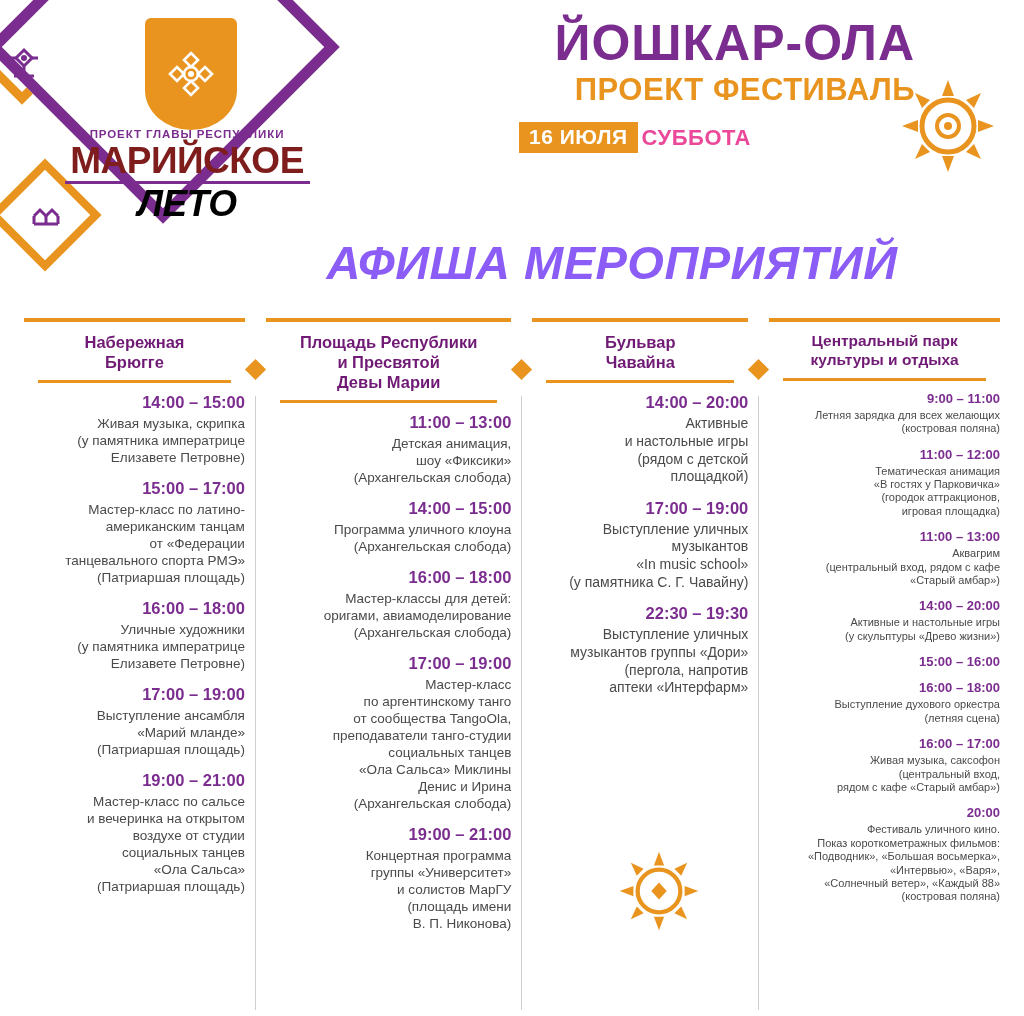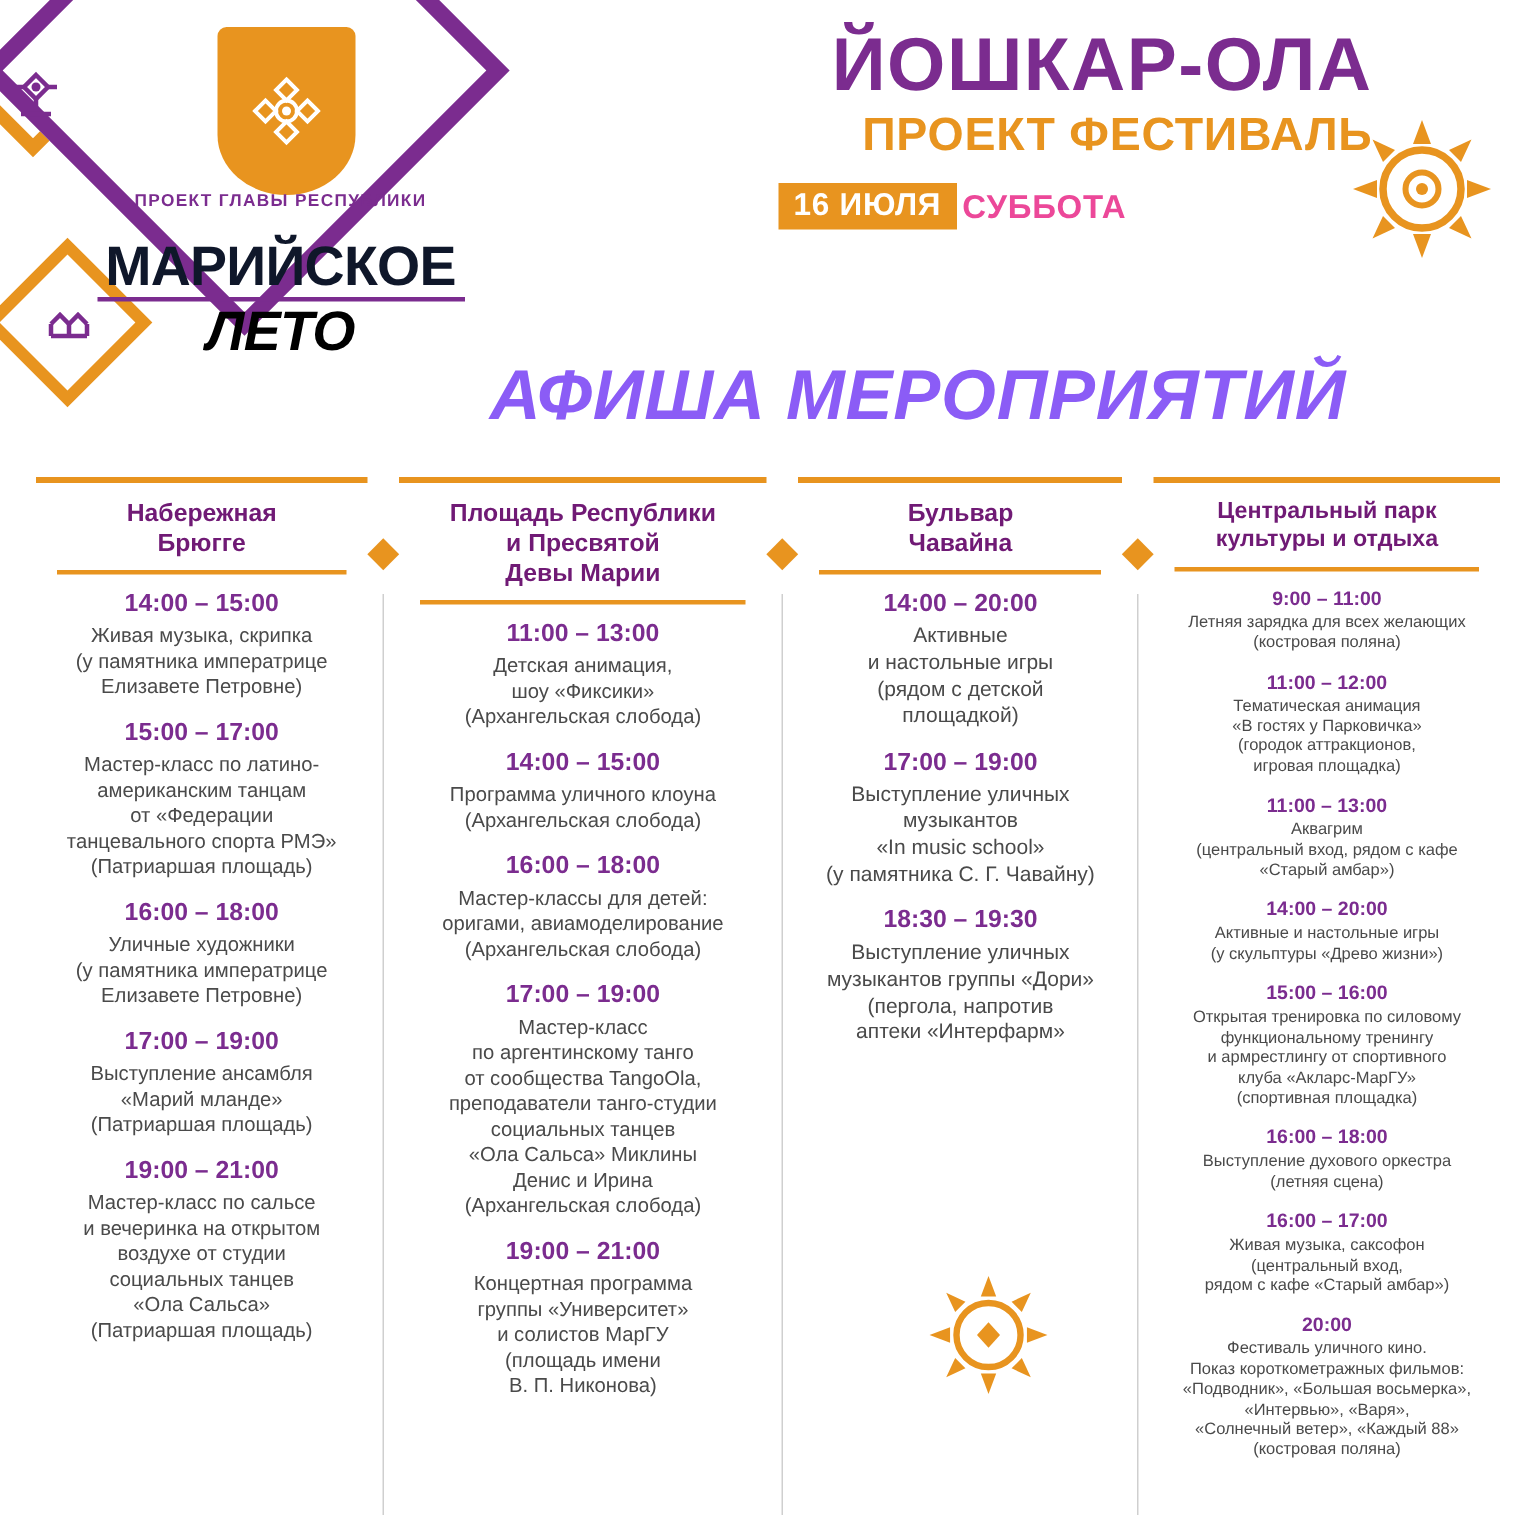--- a/index.html
+++ b/index.html
@@ -42,22 +42,22 @@
     background:#E8941F;
     border-radius:6px 6px 46px 46px / 6px 6px 40px 40px;
     display:flex; align-items:center; justify-content:center;
   }
 
   .logo-text { position:absolute; left:52px; top:128px; width:270px; text-align:center; }
   .logo-sub {
     font-size:11.5px; letter-spacing:.9px; color:#7B2C8F; font-weight:700;
   }
   .logo-main {
-    font-size:37px; font-weight:800; color:#0f172a; line-height:.96;
-    letter-spacing:-.5px; margin-top:20px;
+    font-size:37px; font-weight:800; color:#7f1d1d; line-height:.96;
+    letter-spacing:-.5px; margin-top:3px;
   }
   .logo-main2 {
     font-size:37px; font-weight:800; color:#000000; line-height:.96;
     letter-spacing:-.5px; font-style:italic; margin-top:1px;
   }
   .logo-rule { height:3px; background:#7B2C8F; margin:2px auto 2px; width:245px;}
 
   .title-zone { position:absolute; left:355px; top:18px; width:560px; text-align:right; }
   .t-city {
     font-size:50px; font-weight:800; color:#7B2C8F; letter-spacing:1px; line-height:1;
@@ -91,21 +91,21 @@
   .col-3 { width:255px; }
 
   .col .rule-top { height:4px; background:#E8941F; margin-bottom:10px; }
 
   .col h3 {
     margin:0 0 8px; text-align:center; color:#701a75;
     font-size:16.5px; font-weight:800; line-height:1.22;
   }
   .col .rule-mid { height:3px; background:#E8941F; margin:6px 14px 10px; }
 
-  .ev { text-align:center; margin-bottom:13px; }
+  .ev { text-align:right; margin-bottom:13px; }
   .ev .time { color:#7B2C8F; font-weight:800; font-size:16.5px; margin-bottom:3px; }
   .ev .desc { color:#4a4a4a; font-size:13.5px; line-height:1.26; }
 
   
   .col-3 h3 { font-size:15.5px; }
   .col-3 .ev .time { font-size:13px; }
   .col-3 .ev .desc { font-size:11px; line-height:1.22; }
   .col-3 .ev { margin-bottom:11px; }
 
   .col-2 .ev .desc { font-size:14px; }
@@ -273,21 +273,21 @@
     <div class="events">
         <div class="ev">
           <div class="time">14:00 – 20:00</div>
           <div class="desc">Активные<br>и настольные игры<br>(рядом с детской<br>площадкой)</div>
         </div>
         <div class="ev">
           <div class="time">17:00 – 19:00</div>
           <div class="desc">Выступление уличных<br>музыкантов<br>«In music school»<br>(у памятника С. Г. Чавайну)</div>
         </div>
         <div class="ev">
-          <div class="time">18:30 – 19:30</div>
+          <div class="time">22:30 – 19:30</div>
           <div class="desc">Выступление уличных<br>музыкантов группы «Дори»<br>(пергола, напротив<br>аптеки «Интерфарм»</div>
         </div>
       </div>
   </div>
 
   <div class="sep">
       <div class="dot"></div>
     </div>
 
   <div class="col col-3">
@@ -306,21 +306,20 @@
         <div class="ev">
           <div class="time">11:00 – 13:00</div>
           <div class="desc">Аквагрим<br>(центральный вход, рядом с кафе<br>«Старый амбар»)</div>
         </div>
         <div class="ev">
           <div class="time">14:00 – 20:00</div>
           <div class="desc">Активные и настольные игры<br>(у скульптуры «Древо жизни»)</div>
         </div>
         <div class="ev">
           <div class="time">15:00 – 16:00</div>
-          <div class="desc">Открытая тренировка по силовому<br>функциональному тренингу<br>и армрестлингу от спортивного<br>клуба «Акларс-МарГУ»<br>(спортивная площадка)</div>
         </div>
         <div class="ev">
           <div class="time">16:00 – 18:00</div>
           <div class="desc">Выступление духового оркестра<br>(летняя сцена)</div>
         </div>
         <div class="ev">
           <div class="time">16:00 – 17:00</div>
           <div class="desc">Живая музыка, саксофон<br>(центральный вход,<br>рядом с кафе «Старый амбар»)</div>
         </div>
         <div class="ev">

